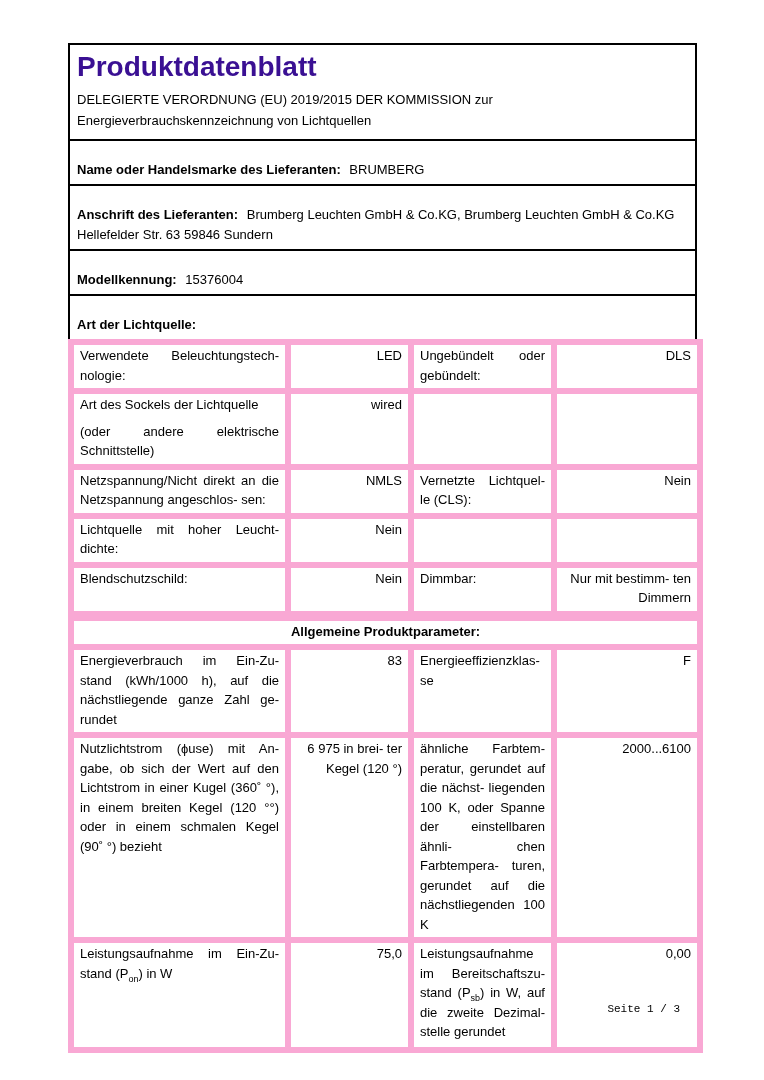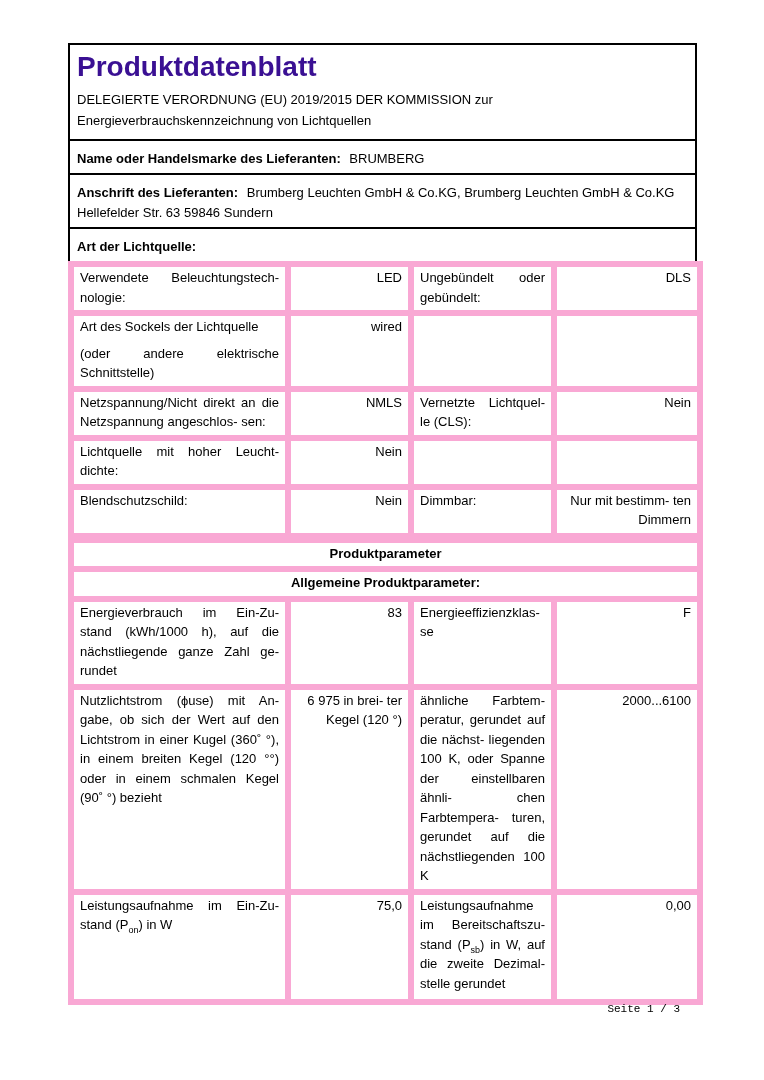--- a/index.html
+++ b/index.html
@@ -6,21 +6,21 @@
   body {
     width:764px; height:1080px; position:relative;
     background:#ffffff; color:#000;
     font-family:"Liberation Sans", "DejaVu Sans", sans-serif;
   }
   .doc { position:absolute; left:68px; top:43px; width:629px; }
 
   .box {
     box-sizing:border-box; width:629px;
     border:2px solid #000; margin-top:-2px;
-    padding:8px 7px 4px 7px;
+    padding:19px 7px 4px 7px;
     font-size:13px; line-height:20px;
   }
   .box.first { margin-top:0; }
   .title-box { padding:5px 7px 8px 7px; }
   h1.doc-title {
     margin:0 0 5px 0; font-size:28px; line-height:34px;
     font-weight:bold; letter-spacing:0;
   }
   p.subtitle { margin:0; font-size:13px; line-height:21px; }
   .b { font-weight:bold; }
@@ -63,20 +63,24 @@
   <div class="box">
     <span class="b">Name oder Handelsmarke des Lieferanten:</span>
     <span class="kv-value">BRUMBERG</span>
   </div>
 
   <div class="box">
     <span class="b">Anschrift des Lieferanten:</span>
     <span class="kv-value">Brumberg Leuchten GmbH &amp; Co.KG, Brumberg Leuchten GmbH &amp; Co.KG Hellefelder Str. 63 59846 Sundern</span>
   </div>
 
+  <div class="box">
+    <span class="b">Modellkennung:</span>
+    <span class="kv-value">15376004</span>
+  </div>
 
   <div class="box">
     <span class="b">Art der Lichtquelle:</span>
   </div>
 
   <table class="grid">
     <colgroup>
       <col style="width:217px">
         <col style="width:123px">
         <col style="width:143px">
@@ -120,23 +124,20 @@
     </table>
 
   <table class="grid">
     <colgroup>
       <col style="width:217px">
         <col style="width:123px">
         <col style="width:143px">
         <col style="width:146px">
     </colgroup>
     <tbody>
-        <tr>
-      <td class="sect" colspan="4">Produktparameter</td>
-    </tr>
     <tr>
       <td class="sect" colspan="4">Allgemeine Produktparameter:</td>
     </tr>
     <tr>
       <td class="lbl">Energieverbrauch im Ein-Zu- stand (kWh/1000 h), auf die nächstliegende ganze Zahl ge- rundet</td>
       <td class="val">83</td>
       <td class="lbl">Energieeffizienzklas- se</td>
       <td class="val">F</td>
     </tr>
     <tr>

